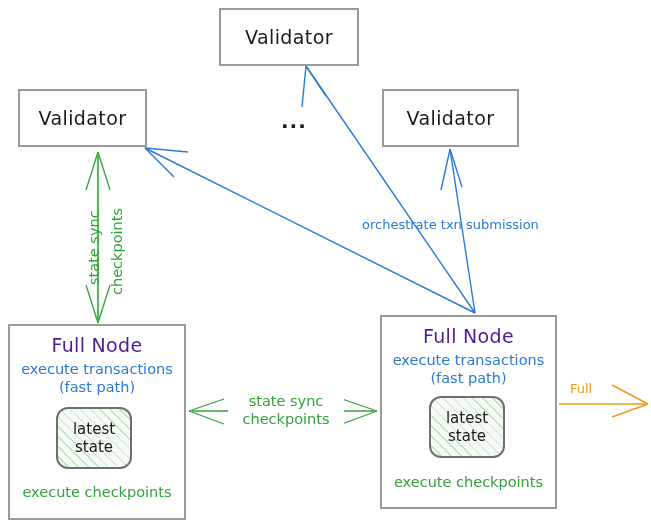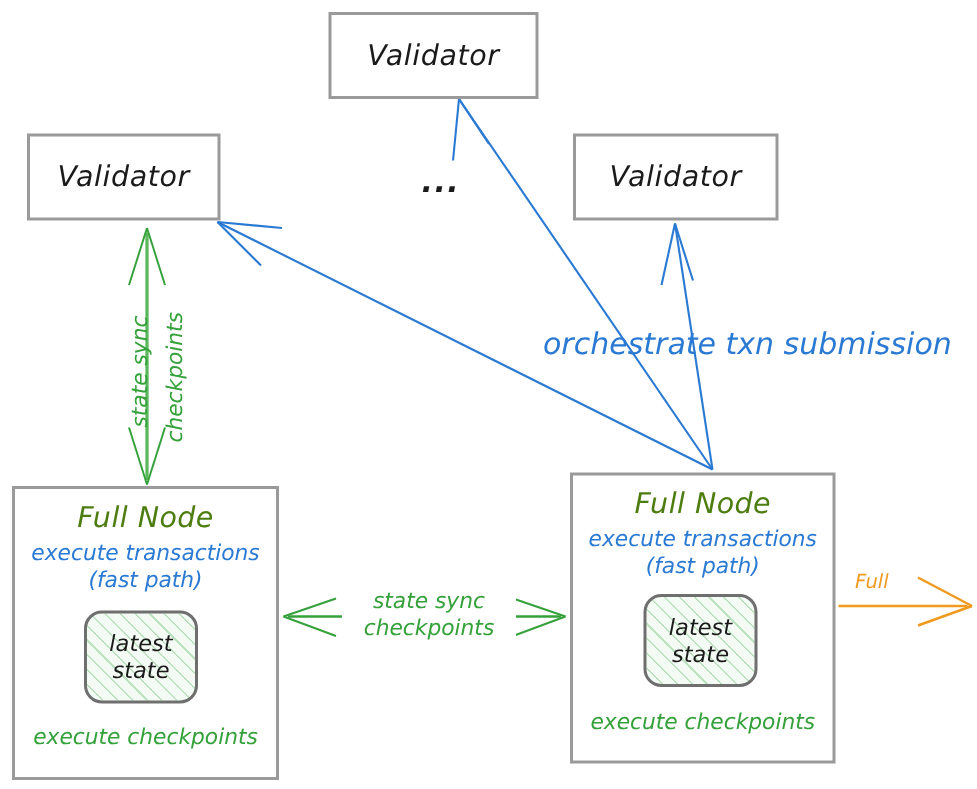--- a/index.html
+++ b/index.html
@@ -10,21 +10,20 @@
   }
   body {
     font-family: "DejaVu Sans", sans-serif;
   }
   #canvas {
     position: relative;
     width: 651px;
     height: 526px;
     background: #ffffff;
     overflow: hidden;
-    font-style: italic;
   }
   svg.layer {
     position: absolute;
     top: 0;
     left: 0;
     width: 651px;
     height: 526px;
     pointer-events: none;
   }
   .node-box {
@@ -45,21 +44,21 @@
     align-items: center;
     justify-content: center;
   }
   .fullnode-box {
     display: block;
     padding-top: 8px;
   }
   .fn-title {
     text-align: center;
     font-size: 19px;
-    color: #4d7c0f;
+    color: #4c1d95;
     margin-bottom: 4px;
     letter-spacing: 0.3px;
   }
   .fn-blue {
     text-align: center;
     color: #2a7ad4;
     font-size: 14.5px;
     line-height: 1.25;
   }
   .fn-green-bottom {
@@ -96,21 +95,21 @@
     font-size: 20px;
     font-weight: bold;
     letter-spacing: 1px;
     line-height: 1;
   }
   .edge-label {
     position: absolute;
     line-height: 1.2;
     white-space: nowrap;
   }
-  .label-blue { color: #2a7ad4; font-size: 20px; }
+  .label-blue { color: #2a7ad4; font-size: 13px; }
   .label-orange { color: #f09a1f; font-size: 13px; }
   .vert-label {
     position: absolute;
     color: #34a13a;
     font-size: 14.5px;
     transform-origin: 0 0;
     transform: rotate(-90deg);
     white-space: nowrap;
   }
   .center-label {

